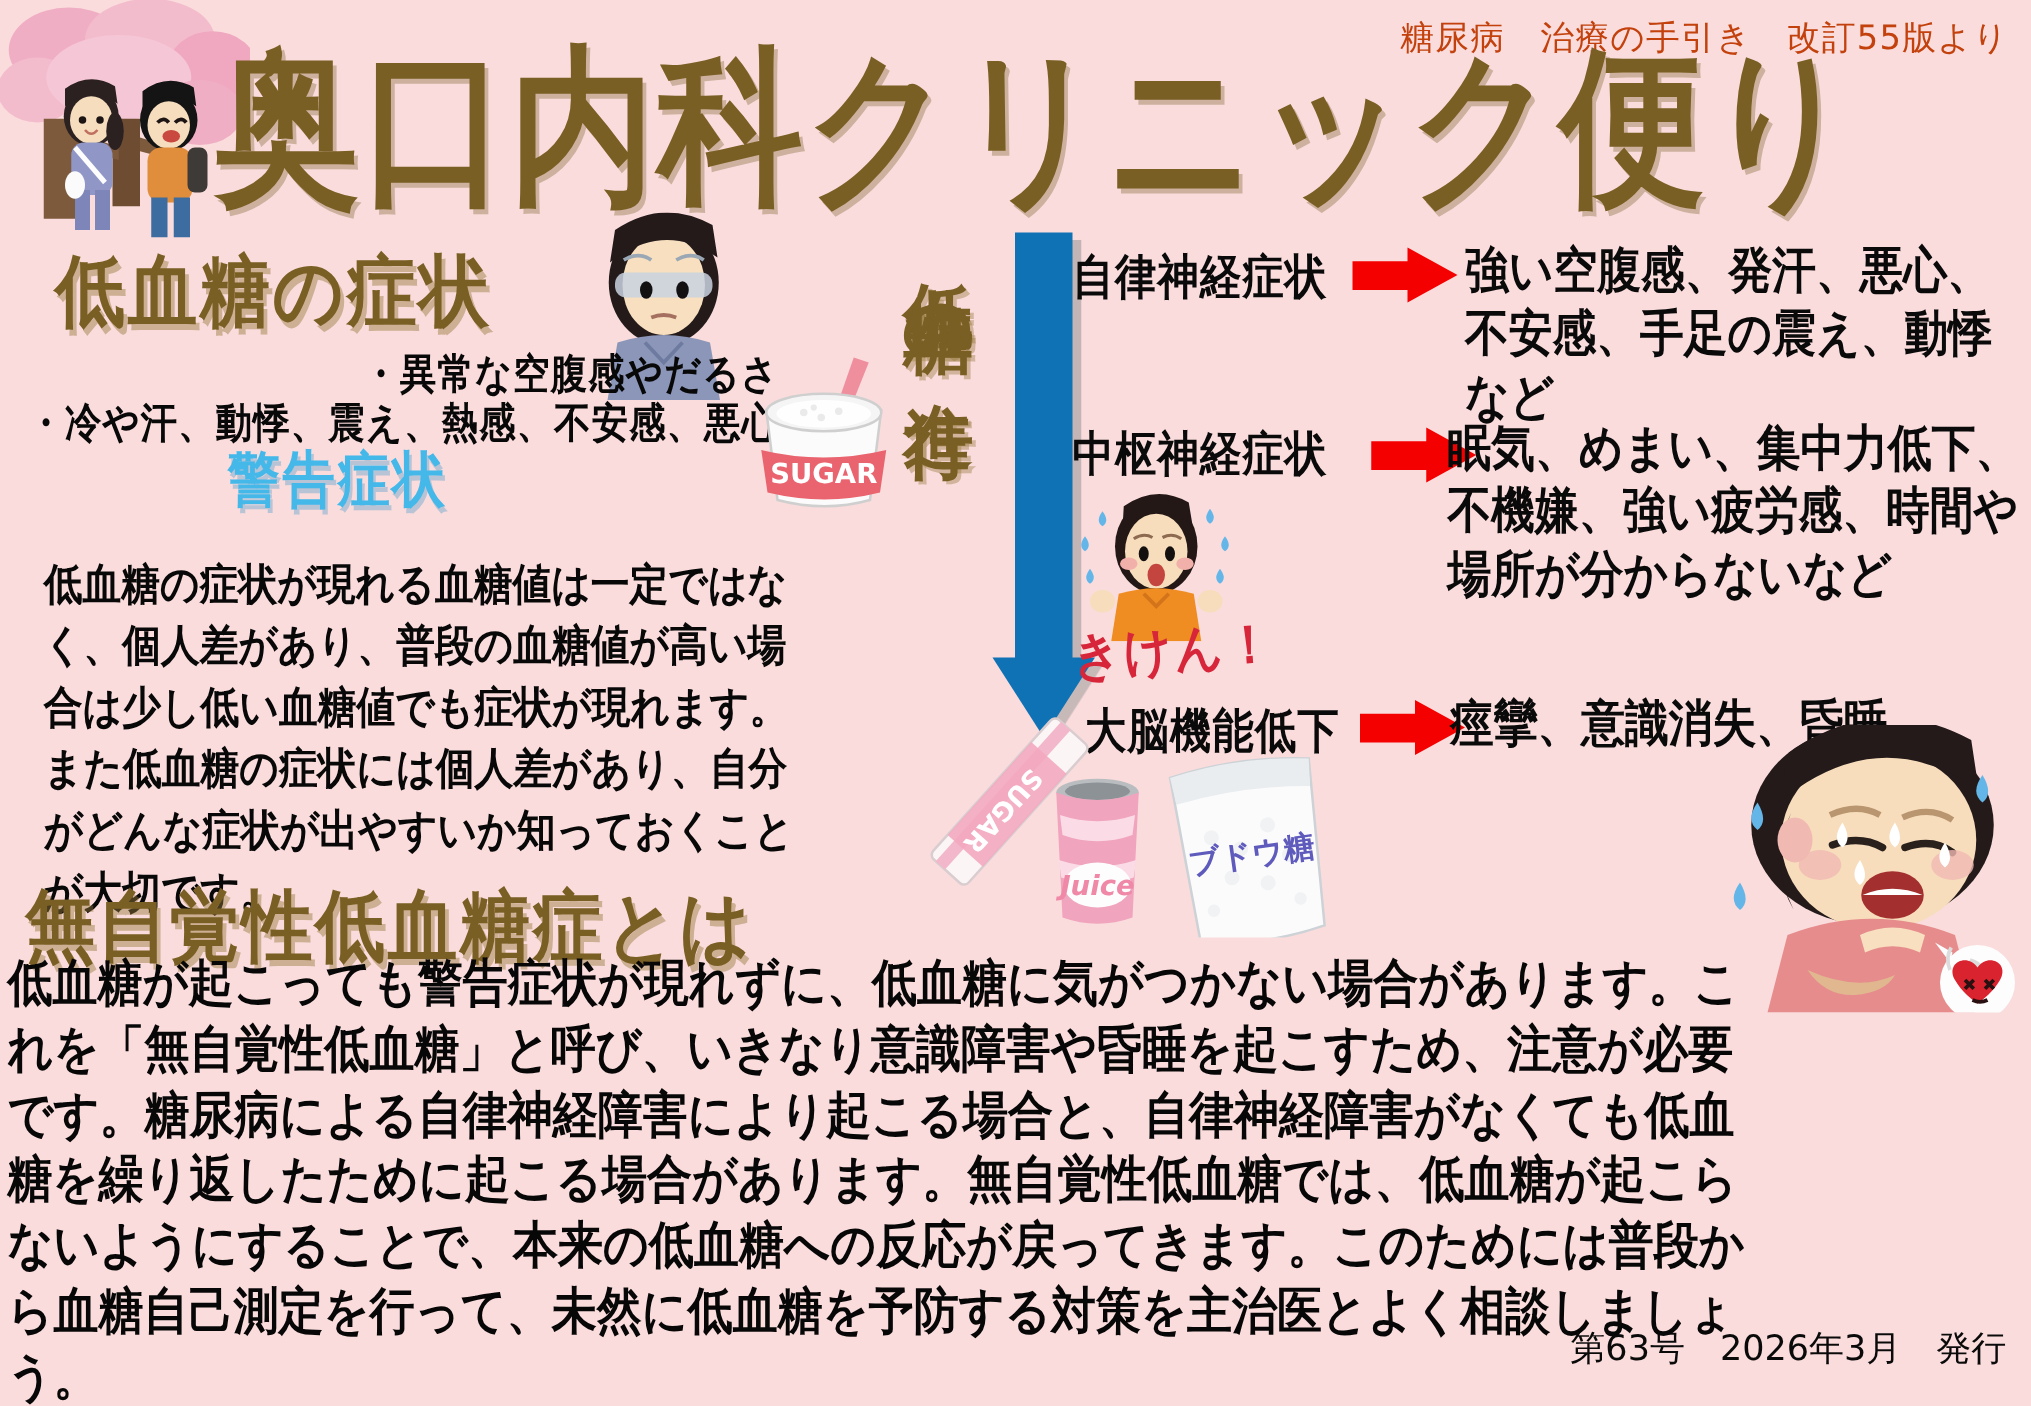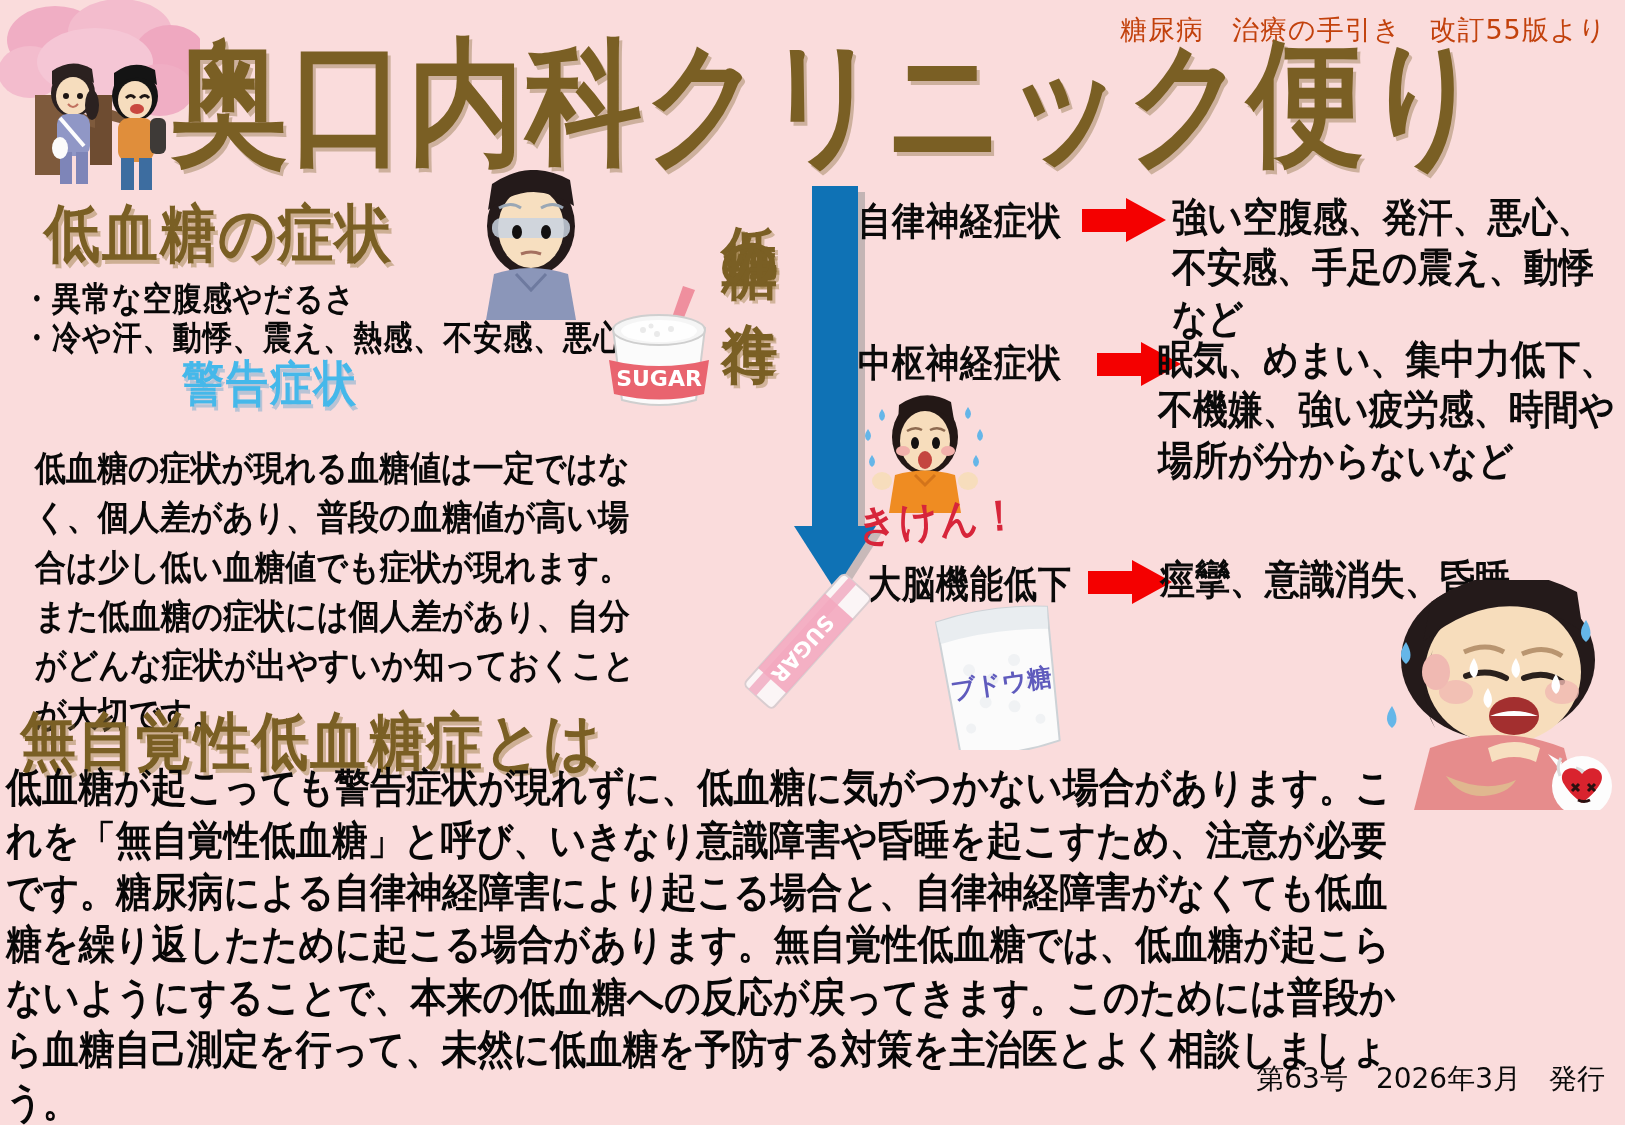--- a/index.html
+++ b/index.html
@@ -26,21 +26,21 @@
     text-shadow:3px 4px 0 rgba(120,95,40,.35);
     transform:scaleY(1.18);transform-origin:left top;
   }
 
   
   .sec-head-brown{
     font-size:56px;font-weight:bold;color:#7a5f24;white-space:nowrap;
     text-shadow:3px 4px 0 rgba(150,120,60,.45);letter-spacing:2px;
     transform:scaleY(1.12);transform-origin:left top;
   }
-  .bullets{top:277px;left:22px;font-size:29px;font-weight:bold;color:#080808;line-height:1.34;}
+  .bullets{top:277px;left:22px;font-size:29px;font-weight:bold;color:#080808;line-height:1.34;text-align:right;}
   .bullets div{white-space:nowrap;letter-spacing:1px;transform:scaleY(1.15);transform-origin:left top;}
   .warning-head{
     top:352px;left:182px;font-size:42px;font-weight:bold;color:#45b8ea;white-space:nowrap;
     letter-spacing:2px;text-shadow:2px 3px 0 rgba(60,150,200,.35);
     transform:scaleY(1.15);transform-origin:left top;
   }
   .body-para{
     top:443px;left:35px;width:620px;
     font-size:31px;font-weight:bold;color:#080808;line-height:1.42;
     letter-spacing:0px;text-align:left;
@@ -254,20 +254,31 @@
     <svg width="130" height="140" viewBox="0 0 130 140">
       <g transform="rotate(42 65 70)">
         <rect x="46" y="-6" width="38" height="150" rx="5" fill="#fbf5f6" stroke="#d9cdd0" stroke-width="2"></rect>
         <rect x="53" y="-6" width="10" height="150" fill="#f2b7ca"></rect>
         <rect x="46" y="22" width="38" height="100" fill="#f3a8bf" opacity="0.9"></rect>
         <text x="65" y="84" font-size="21" font-weight="bold" fill="#ffffff" text-anchor="middle" transform="rotate(90 65 78)" font-family="DejaVu Sans, Liberation Sans, sans-serif">SUGAR</text>
       </g>
     </svg>
   </div>
 
+  <div class="ill" style="left:818px;top:612px;width:120px;height:130px;">
+    <svg width="120" height="130" viewBox="0 0 120 130">
+      <ellipse cx="60" cy="22" rx="33" ry="11" fill="#b9bdc0"></ellipse>
+      <ellipse cx="60" cy="21" rx="26" ry="7" fill="#8d9296"></ellipse>
+      <path d="M27 22 q33 12 66 0 l-5 100 q-28 10 -56 0 z" fill="#f0a4bd"></path>
+      <path d="M30 40 q30 10 60 0 l-2 16 q-28 10 -56 0 z" fill="#fbdbe6"></path>
+      <path d="M29 76 q31 10 62 0 l-2 14 q-29 10 -58 0 z" fill="#fbdbe6"></path>
+      <ellipse cx="60" cy="96" rx="27" ry="18" fill="#fdfdfd"></ellipse>
+      <text x="60" y="104" font-size="22" font-style="italic" font-weight="bold" fill="#ef89a7" text-anchor="middle" font-family="DejaVu Sans, Liberation Sans, sans-serif">Juice</text>
+    </svg>
+  </div>
 
   <div class="ill" style="left:930px;top:600px;width:140px;height:150px;">
     <svg width="140" height="150" viewBox="0 0 140 150">
       <g transform="rotate(-8 70 75)">
         <path d="M14 14 q56 -10 112 0 l-6 134 q-52 10 -100 0 z" fill="#fbfbfb" stroke="#cdd2d6" stroke-width="2"></path>
         <path d="M14 14 q56 -10 112 0 l-2 22 q-54 -8 -108 0 z" fill="#e9edf0"></path>
         <g fill="#f0f2f4">
           <circle cx="40" cy="66" r="6"></circle>
             <circle cx="62" cy="78" r="6"></circle>
             <circle cx="86" cy="62" r="6"></circle>

